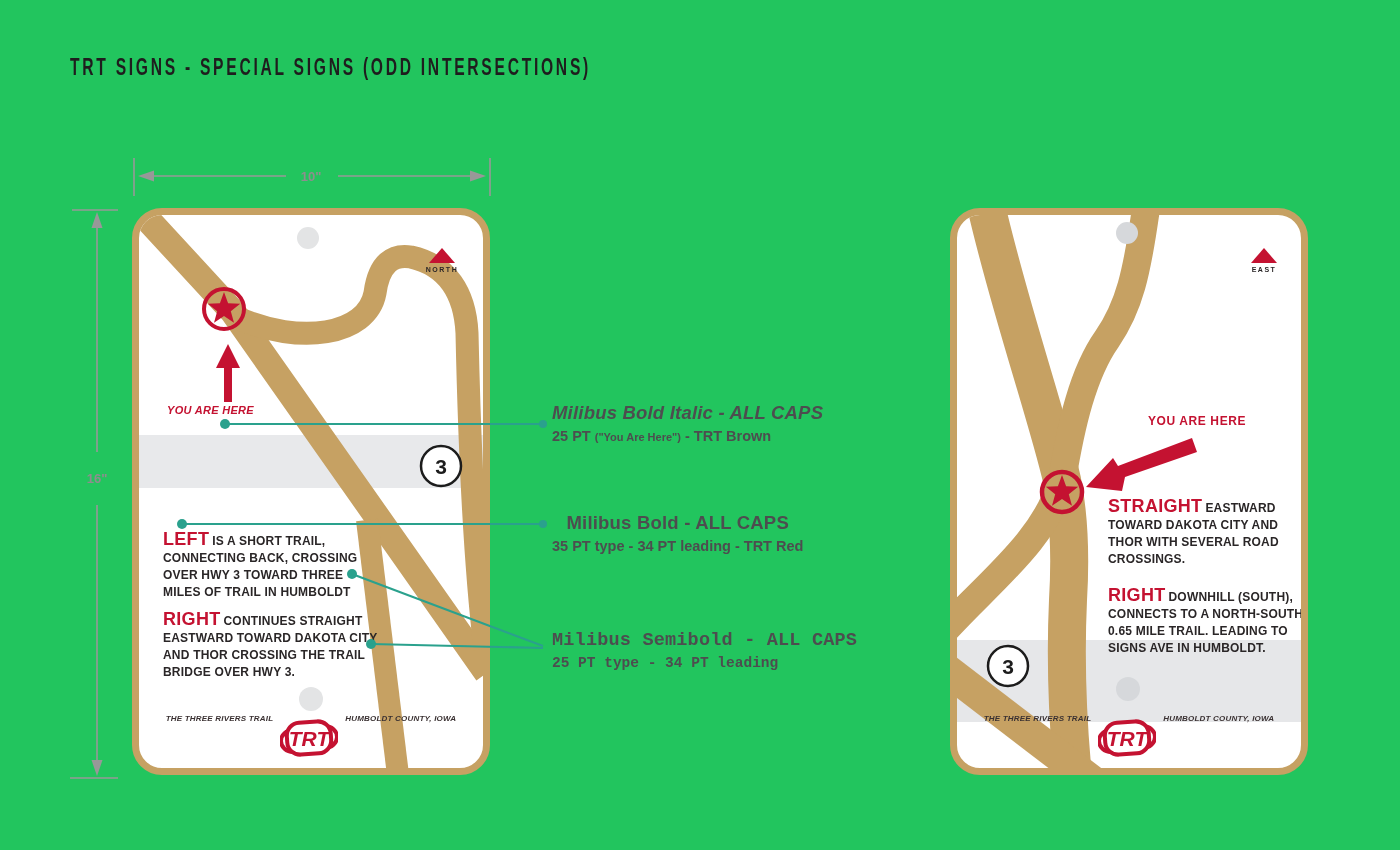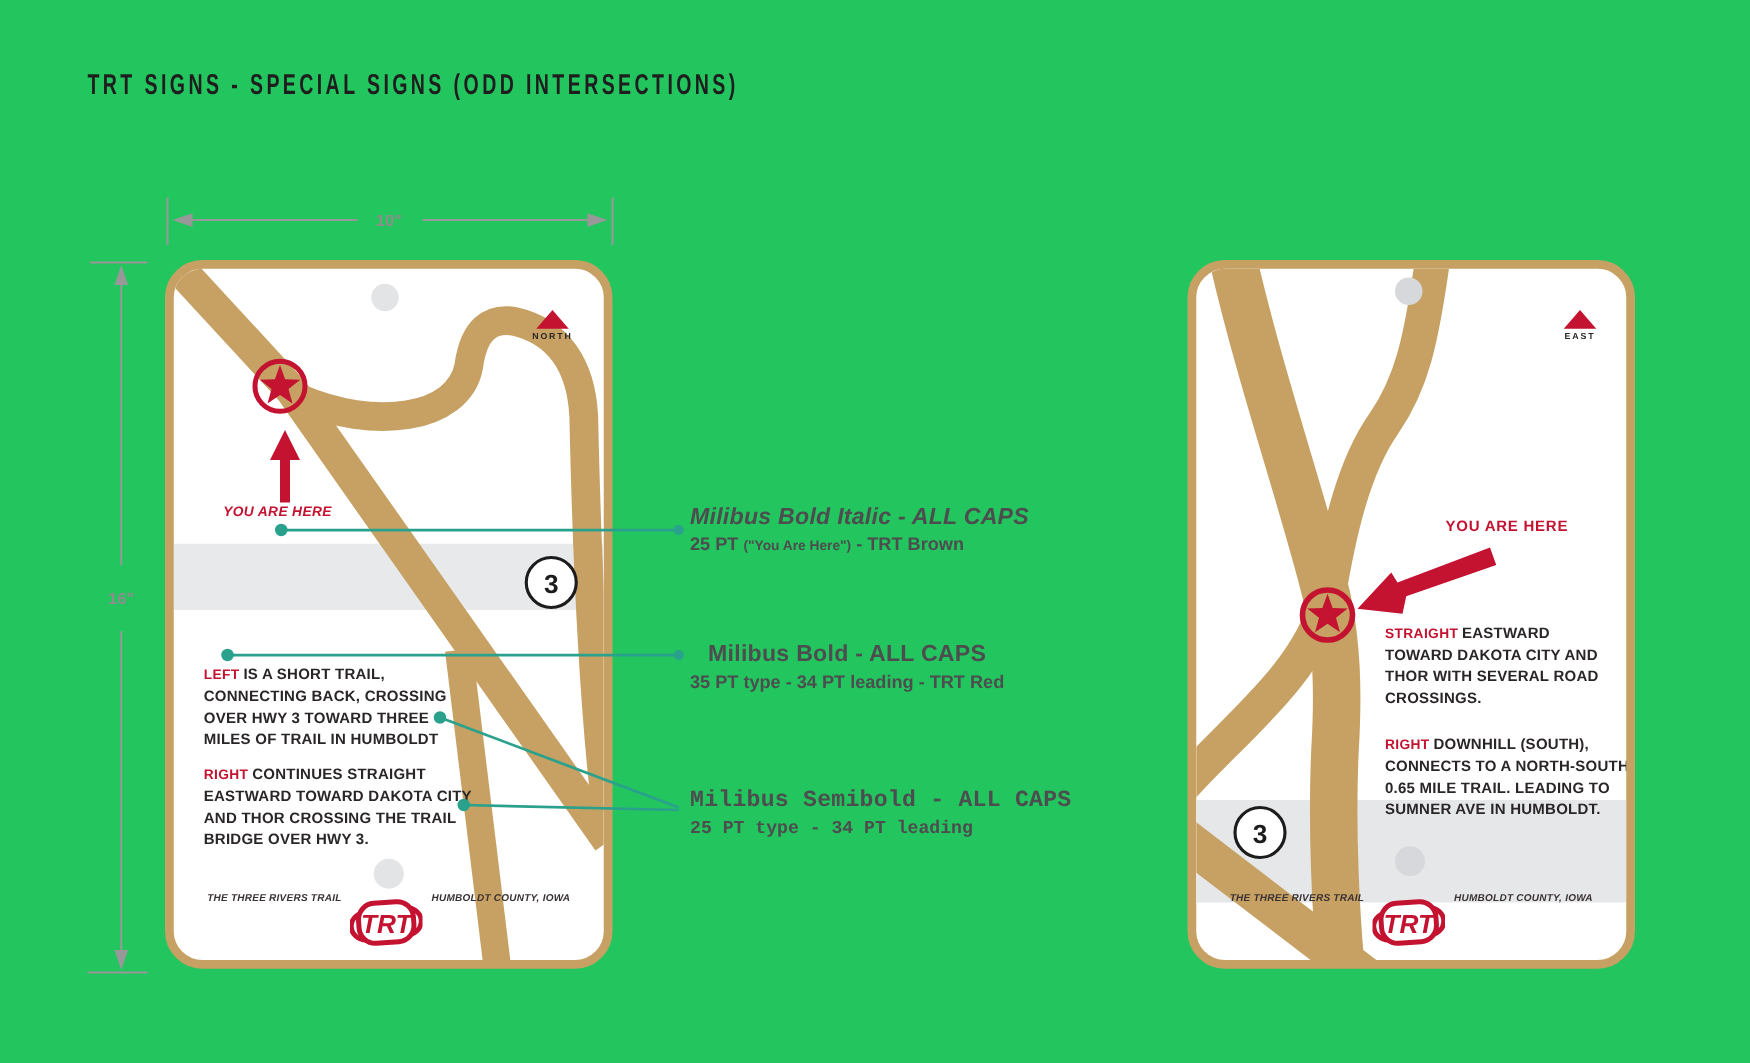--- a/index.html
+++ b/index.html
@@ -17,28 +17,28 @@
   #sign-left{left:132px;} #sign-right{left:950px;}
   .sign svg.trailmap{position:absolute;left:0;top:0;}
 
   
   .compass{position:absolute;width:40px;text-align:center;}
   .compass .tri{width:0;height:0;margin:0 auto;border-left:13px solid transparent;
     border-right:13px solid transparent;border-bottom:15px solid #C41231;}
   .compass .lbl{font-size:7px;font-weight:bold;letter-spacing:1.5px;color:#2a2627;margin-top:3px;}
 
   
-  .yah{position:absolute;color:#C41231;font-weight:bold;text-align:center;white-space:nowrap;}
+  .yah{position:absolute;color:#C41231;font-weight:bold;white-space:nowrap;}
   .yah.italic{font-style:italic;font-size:11px;letter-spacing:.3px;}
   .yah.upright{font-size:12px;letter-spacing:.6px;}
 
   
   .para{position:absolute;color:#2a2627;}
   .para .ln{font-size:12px;font-weight:bold;letter-spacing:.2px;line-height:17px;white-space:nowrap;}
-  .para .lead{color:#C41231;font-size:11px;font-weight:bold;letter-spacing:.3px;margin-right:3px;}
+  .para .lead{color:#C41231;font-size:18px;font-weight:bold;letter-spacing:.3px;margin-right:3px;}
 
   
   .sign-footer{position:absolute;left:14px;right:14px;bottom:6px;display:flex;
     align-items:flex-start;justify-content:center;gap:7px;}
   .sign-footer .ftxt{font-size:8px;font-weight:bold;font-style:italic;color:#3a3132;
     letter-spacing:.2px;white-space:nowrap;}
 
   
   .callout{position:absolute;color:#4d4d4f;z-index:6;}
   .callout .co-h{font-size:18.5px;font-weight:bold;letter-spacing:.2px;white-space:nowrap;}
@@ -144,21 +144,21 @@
       <div class="ln"><span class="lead">STRAIGHT</span><span>EASTWARD</span></div>
       <div class="ln">TOWARD DAKOTA CITY AND</div>
       <div class="ln">THOR WITH SEVERAL ROAD</div>
       <div class="ln">CROSSINGS.</div>
     </div>
 
     <div class="para" style="left:151px;top:372px;">
       <div class="ln"><span class="lead">RIGHT</span><span>DOWNHILL (SOUTH),</span></div>
       <div class="ln">CONNECTS TO A NORTH-SOUTH</div>
       <div class="ln">0.65 MILE TRAIL. LEADING TO</div>
-      <div class="ln">SUMNER AVE IN HUMBOLDT.</div>
+      <div class="ln">SIGNS AVE IN HUMBOLDT.</div>
     </div>
 
     <div class="sign-footer">
       <span class="ftxt">THE THREE RIVERS TRAIL</span>
       <svg width="58" height="48" viewBox="0 0 58 48">
         <ellipse cx="13" cy="27" rx="12" ry="11" fill="#fff" stroke="#C41231" stroke-width="4"></ellipse>
         <ellipse cx="45" cy="23" rx="12" ry="11" fill="#fff" stroke="#C41231" stroke-width="4"></ellipse>
         <rect x="7" y="8" width="44" height="32" rx="13" fill="#fff" stroke="#C41231" stroke-width="4" transform="rotate(-4 29 24)"></rect>
         <text x="29" y="32" text-anchor="middle" font-size="21" font-weight="bold" font-style="italic" fill="#C41231" font-family="Liberation Sans, sans-serif">TRT</text>
       </svg>

